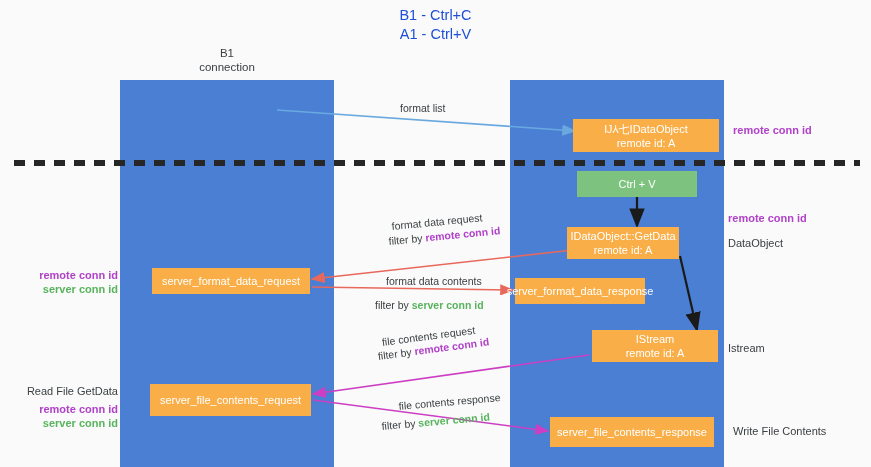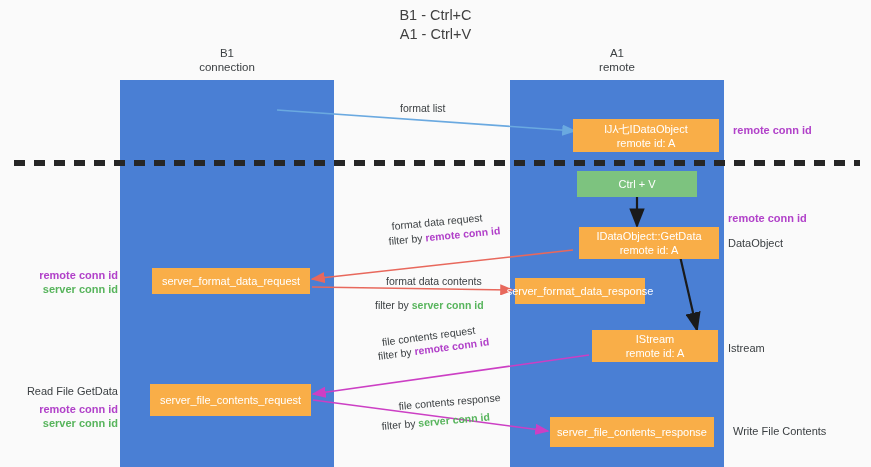--- a/index.html
+++ b/index.html
@@ -20,21 +20,21 @@
     position: absolute;
     background: #4a7fd4;
   }
   .lane-b1 { left: 120px; top: 80px; width: 214px; height: 387px; }
   .lane-a1 { left: 510px; top: 80px; width: 214px; height: 387px; }
 
   
   .title {
     position: absolute; left: 0; top: 6px; width: 871px;
     text-align: center;
-    font-size: 14.5px; line-height: 19px; color: #404040;
+    font-size: 14.5px; line-height: 19px; color: #1d4ed8;
   }
   .lane-head {
     position: absolute; text-align: center;
     font-size: 11.5px; line-height: 14px; color: #3c4043;
   }
   .lane-head-b1 { left: 120px; top: 46px; width: 214px; }
   .lane-head-a1 { left: 510px; top: 46px; width: 214px; }
 
   
   .node {
@@ -92,24 +92,20 @@
 
   <div class="title">
     <div>B1 - Ctrl+C</div>
     <div>A1 - Ctrl+V</div>
   </div>
 
   <div class="lane-head lane-head-b1">
     <div>B1</div>
     <div>connection</div>
   </div>
-  <div class="lane-head lane-head-a1">
-    <div>A1</div>
-    <div>remote</div>
-  </div>
 
   <svg class="overlay">
     <defs>
       <marker id="ar-blue" markerWidth="9" markerHeight="7" refX="8" refY="3.5" orient="auto">
         <polygon points="0 0, 9 3.5, 0 7" fill="#6aa9e0"></polygon>
       </marker>
       <marker id="ar-red" markerWidth="9" markerHeight="7" refX="8" refY="3.5" orient="auto">
         <polygon points="0 0, 9 3.5, 0 7" fill="#e8685c"></polygon>
       </marker>
       <marker id="ar-black" markerWidth="9" markerHeight="7" refX="8" refY="3.5" orient="auto">
@@ -140,21 +136,21 @@
 
   <div class="node orange" style="left:573px; top:119px; width:146px; height:33px;">
     <div>Ĳ⅄七IDataObject</div>
     <div class="l2">remote id: A</div>
   </div>
 
   <div class="node green" style="left:577px; top:171px; width:120px; height:26px;">
     <div>Ctrl + V</div>
   </div>
 
-  <div class="node orange" style="left:579px; top:227px; width:140px; height:32px;">
+  <div class="node orange" style="left:567px; top:227px; width:112px; height:32px;">
     <div>IDataObject::GetData</div>
     <div class="l2">remote id: A</div>
   </div>
 
   <div class="node orange" style="left:152px; top:268px; width:158px; height:26px;">
     <div>server_format_data_request</div>
   </div>
 
   <div class="node orange" style="left:515px; top:278px; width:130px; height:26px;">
     <div>server_format_data_response</div>

